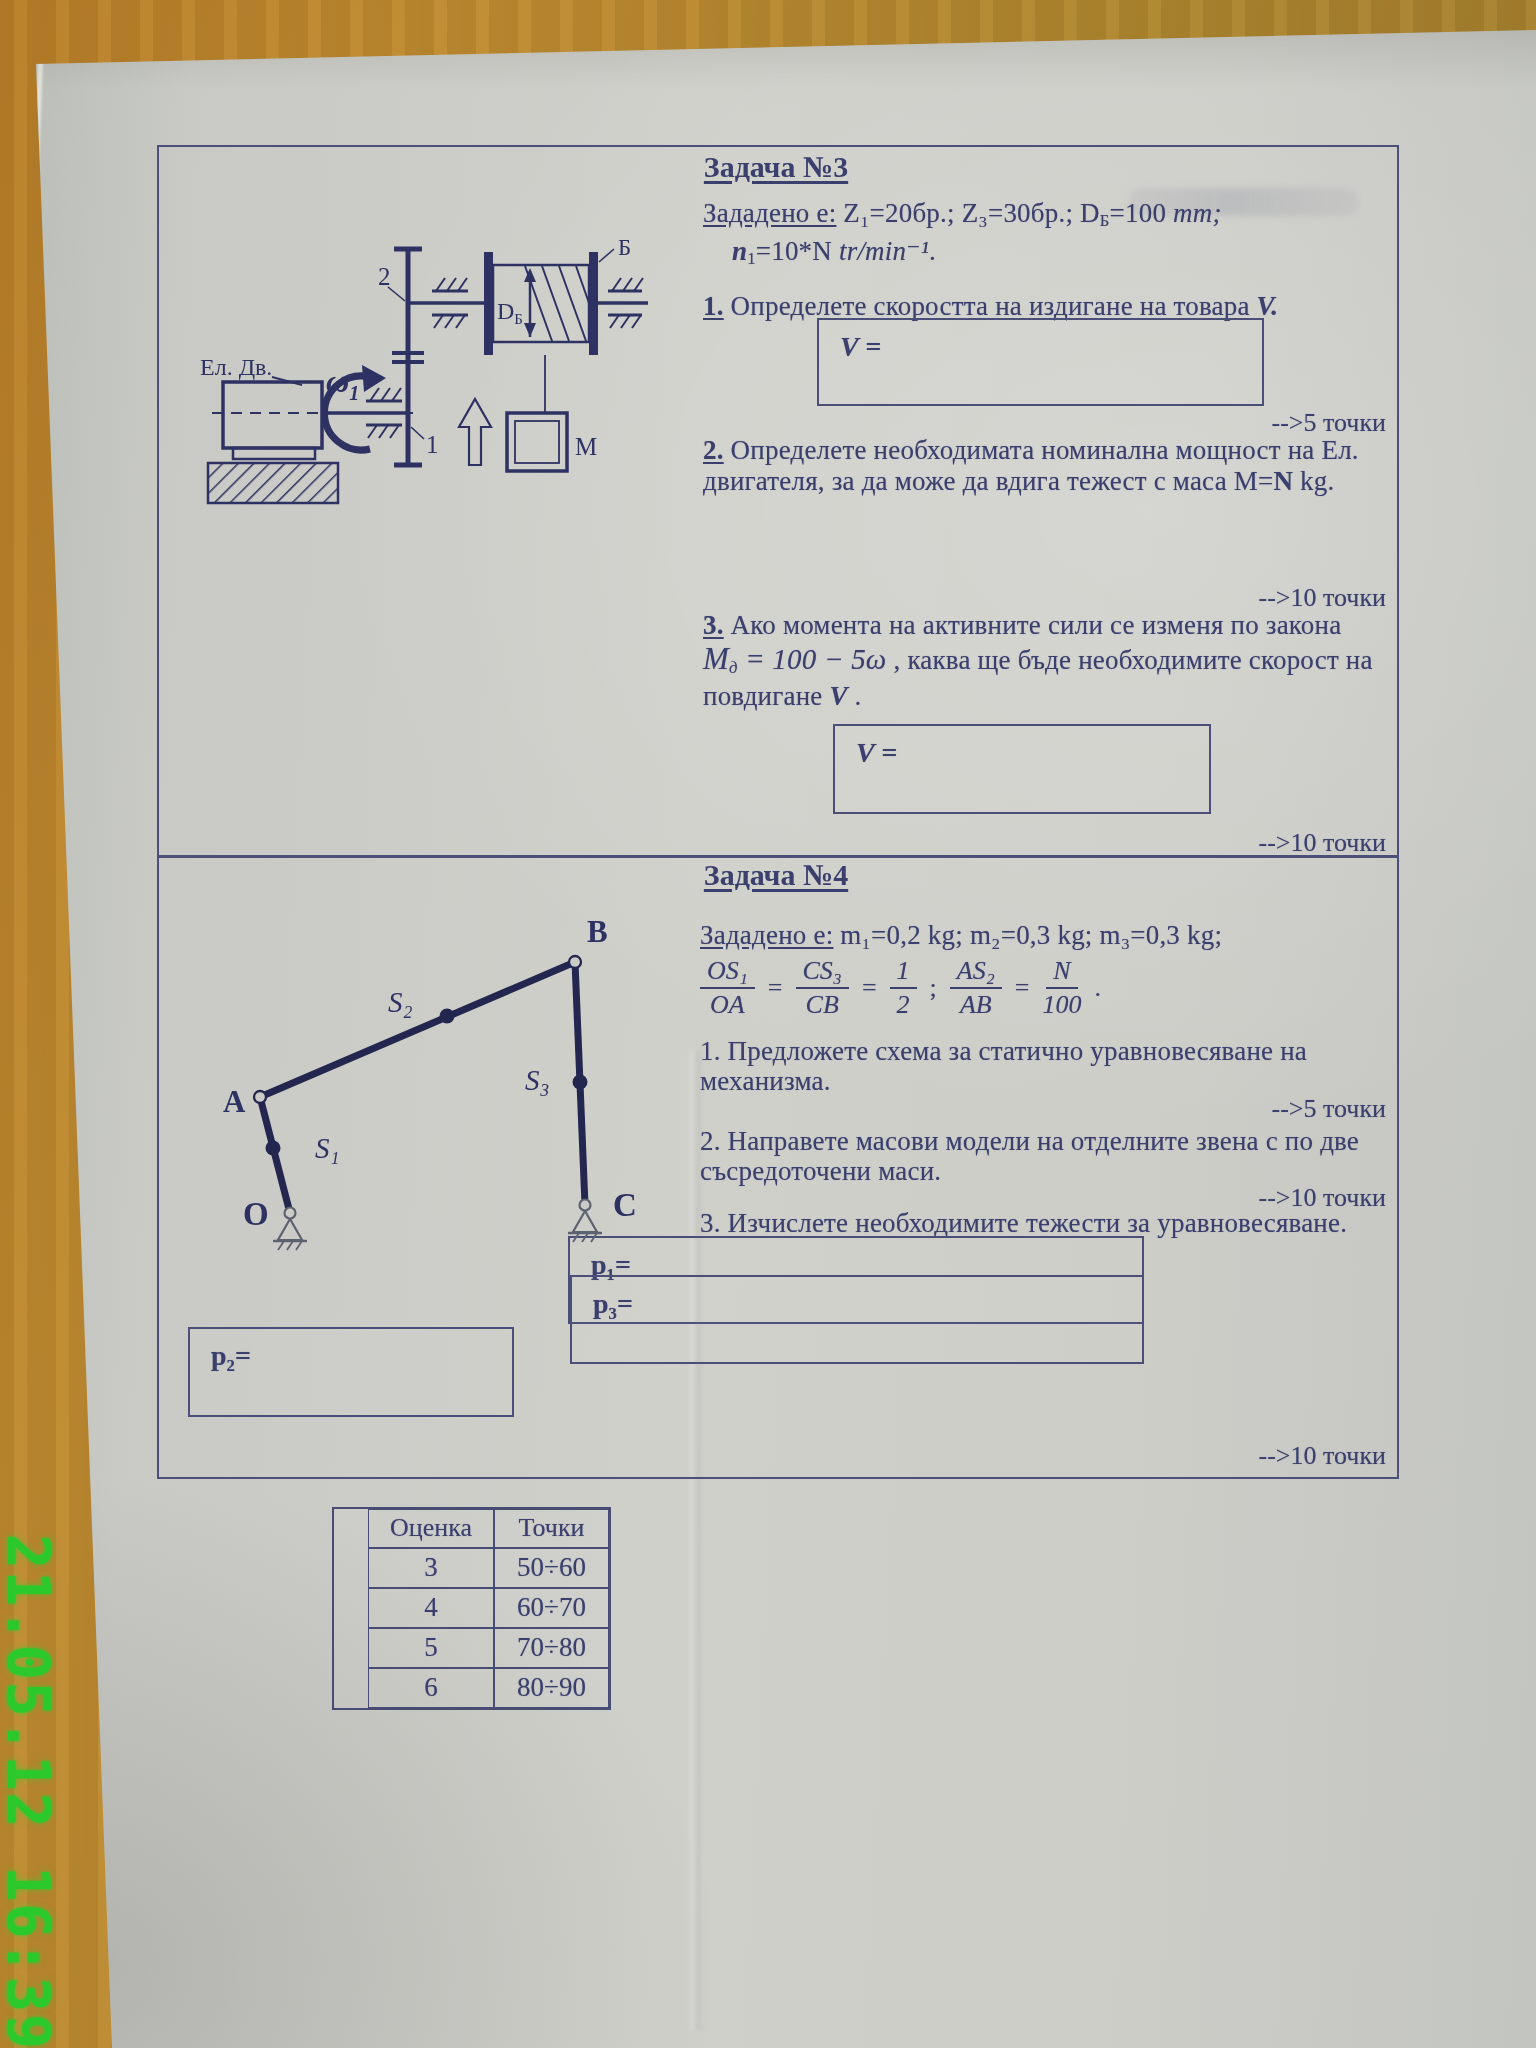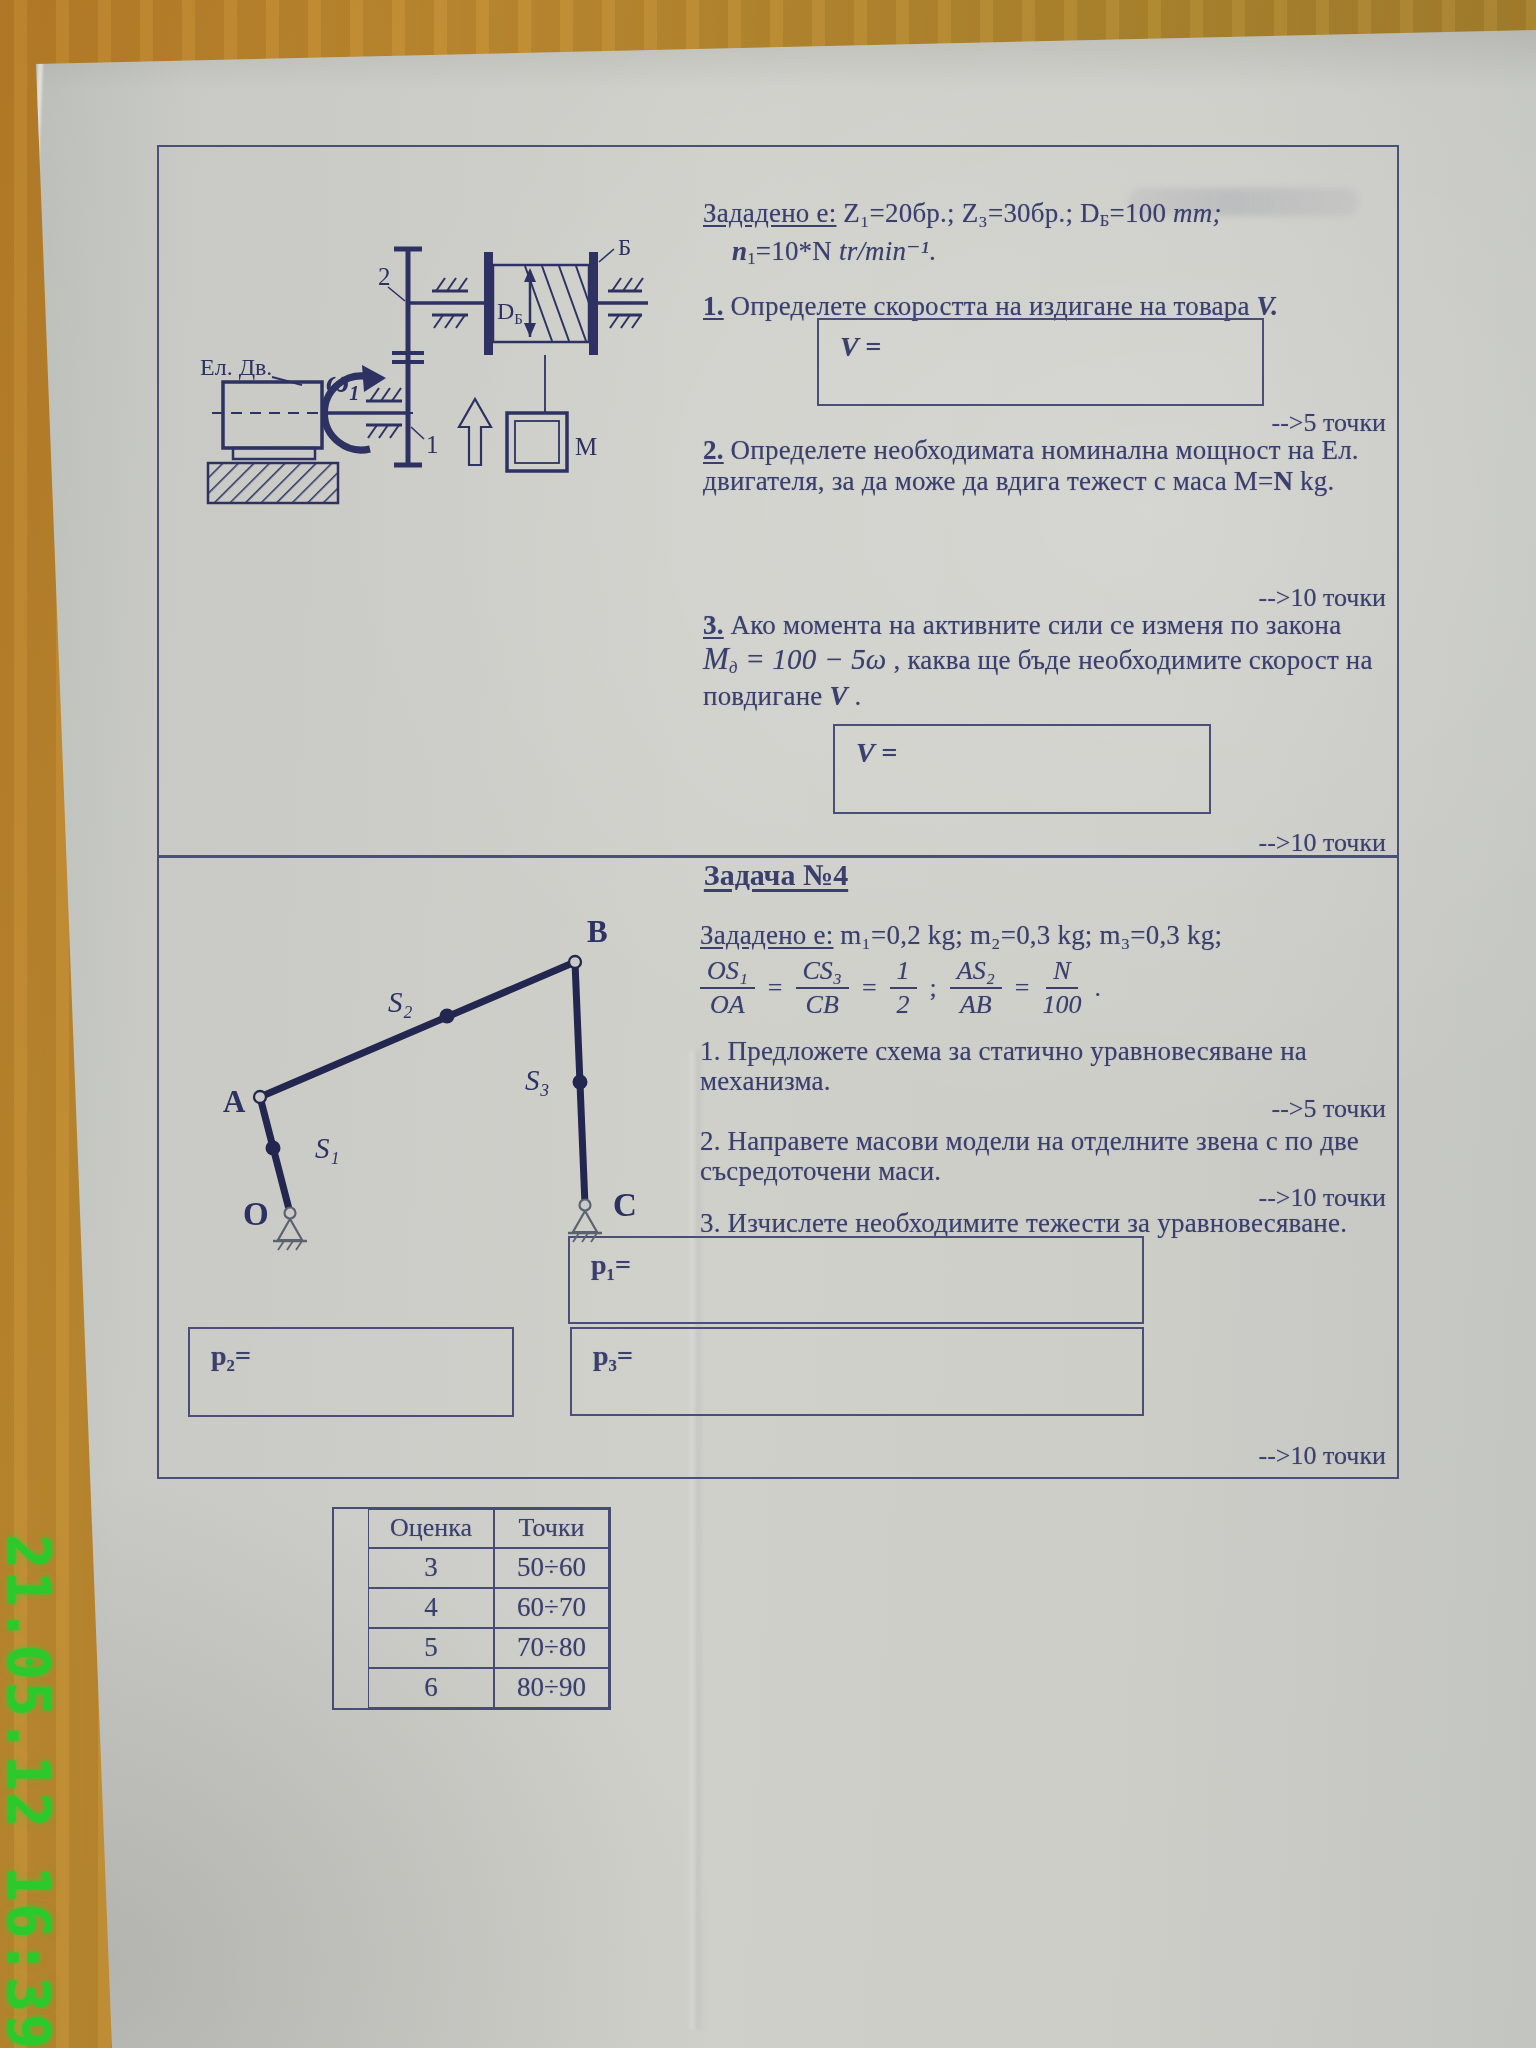--- a/index.html
+++ b/index.html
@@ -59,20 +59,21 @@
 
 <div class="stage">
   <div class="paper">
     <div class="edge-light"></div>
     <div class="crease"></div>
     <div class="smudge"></div>
 
     <div class="frame"></div>
     <div class="divider"></div>
 
+    <div class="title" style="top:150px;">Задача №3</div>
 
     <div class="line" style="left:703px;top:198px;">
       <span class="u">Зададено е:</span><span> Z₁=20бр.; Z₃=30бр.; D</span><sub class="s">Б</sub><span>=100 </span><span class="i">mm;</span>
     </div>
     <div class="line" style="left:703px;top:235px;margin-left:29px;">
       <span class="i b">n</span><sub class="s">1</sub><span>=10*N </span><span class="i">tr/min⁻¹</span><span>.</span>
     </div>
 
     <div class="line" style="left:703px;top:291px;">
       <span class="u b">1.</span><span> Определете скоростта на издигане на товара </span><span class="i b">V.</span>
@@ -234,21 +235,21 @@
     <div class="pts" style="top:1183px;">--&gt;10 точки</div>
 
     <div class="line" style="left:700px;top:1208px;">3. Изчислете необходимите тежести за уравновесяване.</div>
 
     <div class="ansbox" style="left:568px;top:1236px;width:572px;height:84px;">
       <div class="lbl">p₁=</div>
     </div>
     <div class="ansbox" style="left:188px;top:1327px;width:322px;height:86px;">
       <div class="lbl">p₂=</div>
     </div>
-    <div class="ansbox" style="left:570px;top:1327px;width:570px;height:85px;">
+    <div class="ansbox" style="left:570px;top:1275px;width:570px;height:85px;">
       <div class="lbl">p₃=</div>
     </div>
     <div class="pts" style="top:1441px;">--&gt;10 точки</div>
 
     <svg style="position:absolute;left:195px;top:920px;" width="465" height="340" viewBox="0 0 465 340">
       <g stroke="#23264f" stroke-width="7" stroke-linecap="round">
         <line x1="95" y1="293" x2="65" y2="177"></line>
         <line x1="65" y1="177" x2="380" y2="42"></line>
         <line x1="380" y1="42" x2="390" y2="285"></line>
       </g>

